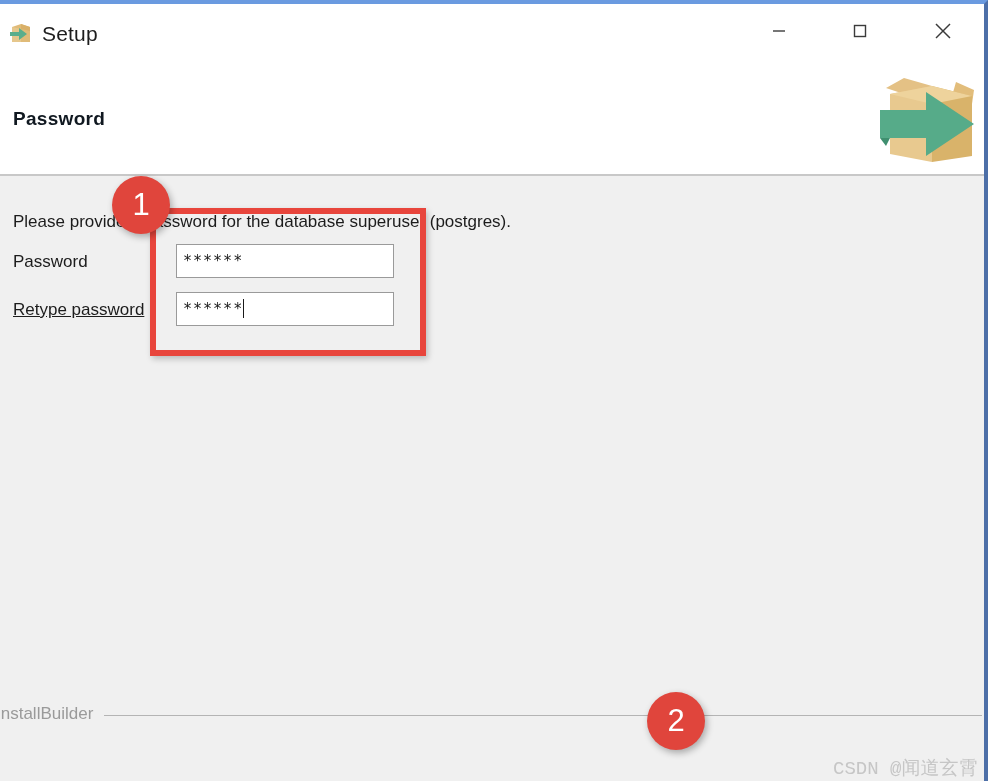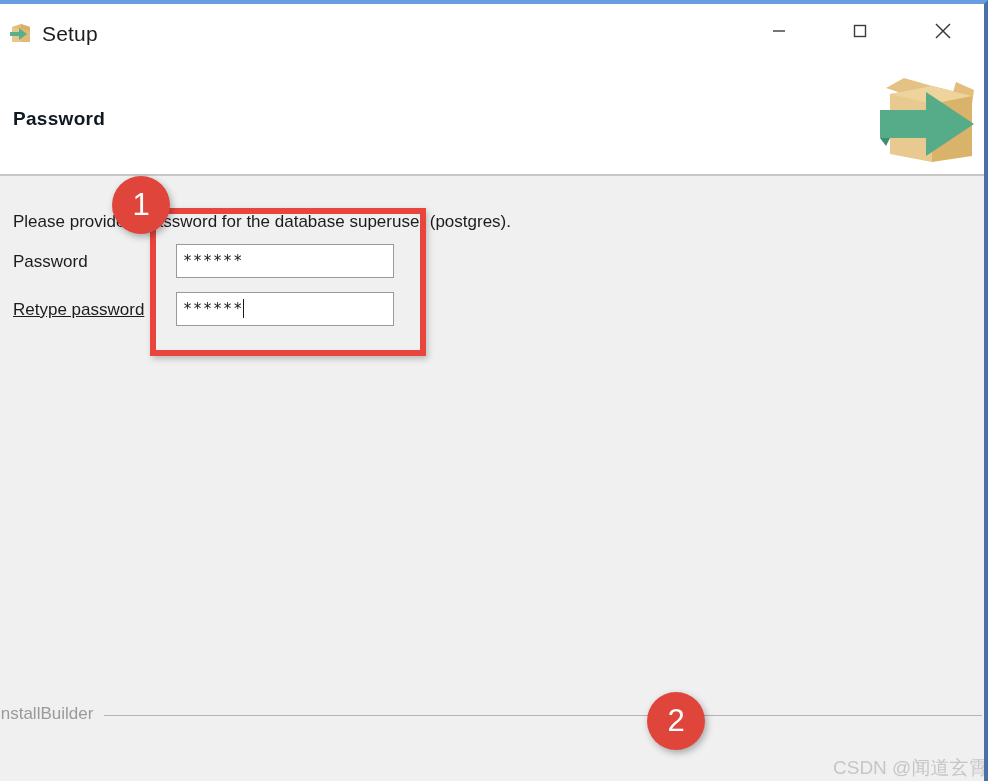--- a/index.html
+++ b/index.html
@@ -217,21 +217,21 @@
   }
 
   
   #watermark {
     position: absolute;
     left: 833px;
     top: 751px;
     font-size: 19px;
     color: #c6c6c6;
     white-space: nowrap;
-    font-family: Liberation Sans, sans-serif;
+    font-family: Liberation Mono, monospace;
   }
 </style>
 </head>
 <body>
 
 <div id="window">
 
   <div id="titlebar">
 
     <span id="app-icon">

